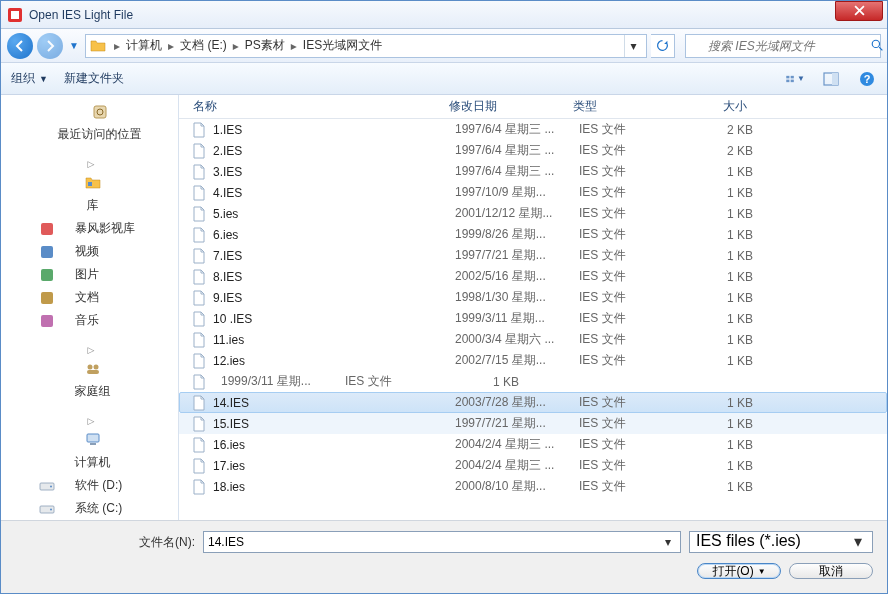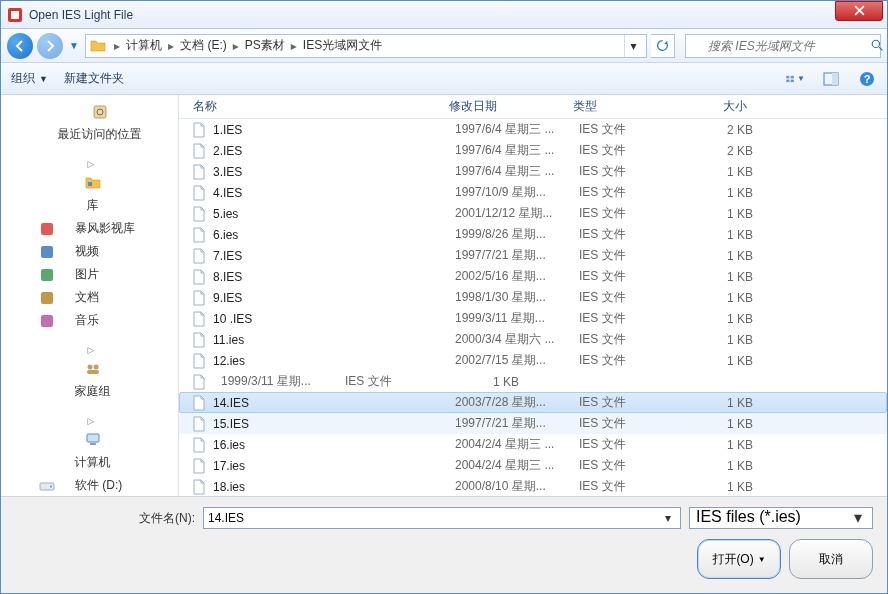--- a/index.html
+++ b/index.html
@@ -59,21 +59,21 @@
 .row.near { background: #eef5fc; }
 
 .footer { padding: 10px 14px 14px; background: #f0f0f0; border-top: 1px solid #d0d6de; display: flex; flex-direction: column; gap: 10px; }
 .frow1 { display: flex; align-items: center; gap: 8px; font-size: 12px; }
 .frow1 .lbl { width: 180px; text-align: right; color: #333; }
 .fname-combo { flex: 1; height: 22px; border: 1px solid #8a9fb8; background: #fff; display: flex; align-items: center; padding: 0 4px; }
 .fname-combo input { flex: 1; border: none; outline: none; font-size: 12px; }
 .dd { width: 16px; text-align: center; color: #333; cursor: pointer; }
 .ftype { width: 184px; height: 22px; border: 1px solid #8a9fb8; background: #fff; display: flex; align-items: flex-start; padding: 0 6px; font-size: 16px; }
 .frow2 { display: flex; justify-content: flex-end; gap: 8px; }
-.btn { width: 84px; height: 40px; border: 1px solid #8a9fb8; background: linear-gradient(to bottom, #fdfdfd, #e8e8e8); border-radius: 12px; font-size: 12px; cursor: pointer; display:flex; align-items:center; justify-content:center; gap:4px; }
+.btn { width: 84px; height: 16px; border: 1px solid #8a9fb8; background: linear-gradient(to bottom, #fdfdfd, #e8e8e8); border-radius: 12px; font-size: 12px; cursor: pointer; display:flex; align-items:center; justify-content:center; gap:4px; }
 .btn.primary { border-color: #4a86c7; box-shadow: 0 0 0 1px #bcd8f4 inset; }
 
 
 .svg-folder { fill: #f7c14a; stroke: #c28a1a; stroke-width: .5; }
 .svg-file { fill: #fff; stroke: #9bb0c8; stroke-width: 1; }
 .svg-drive { fill: #e6e9ec; stroke: #8a9fb8; stroke-width: .8; }
 </style>
 </head>
 <body>
 

